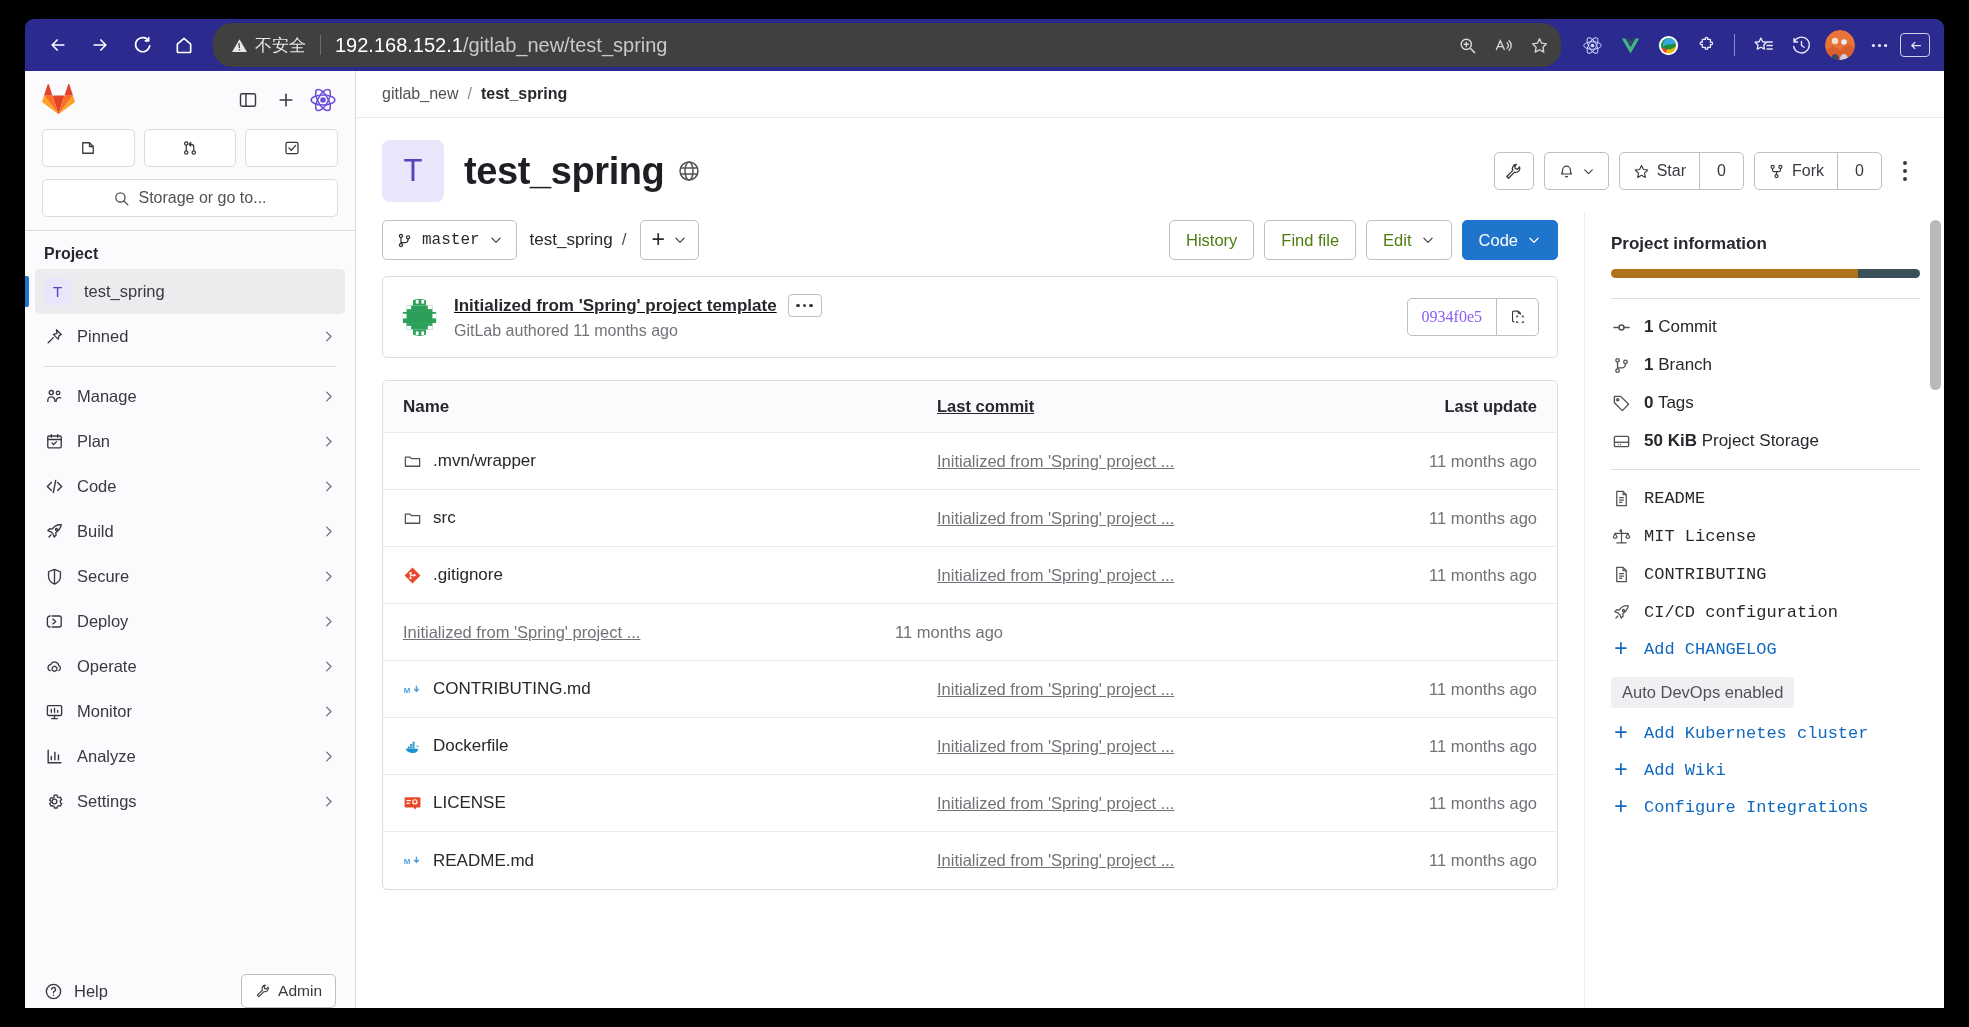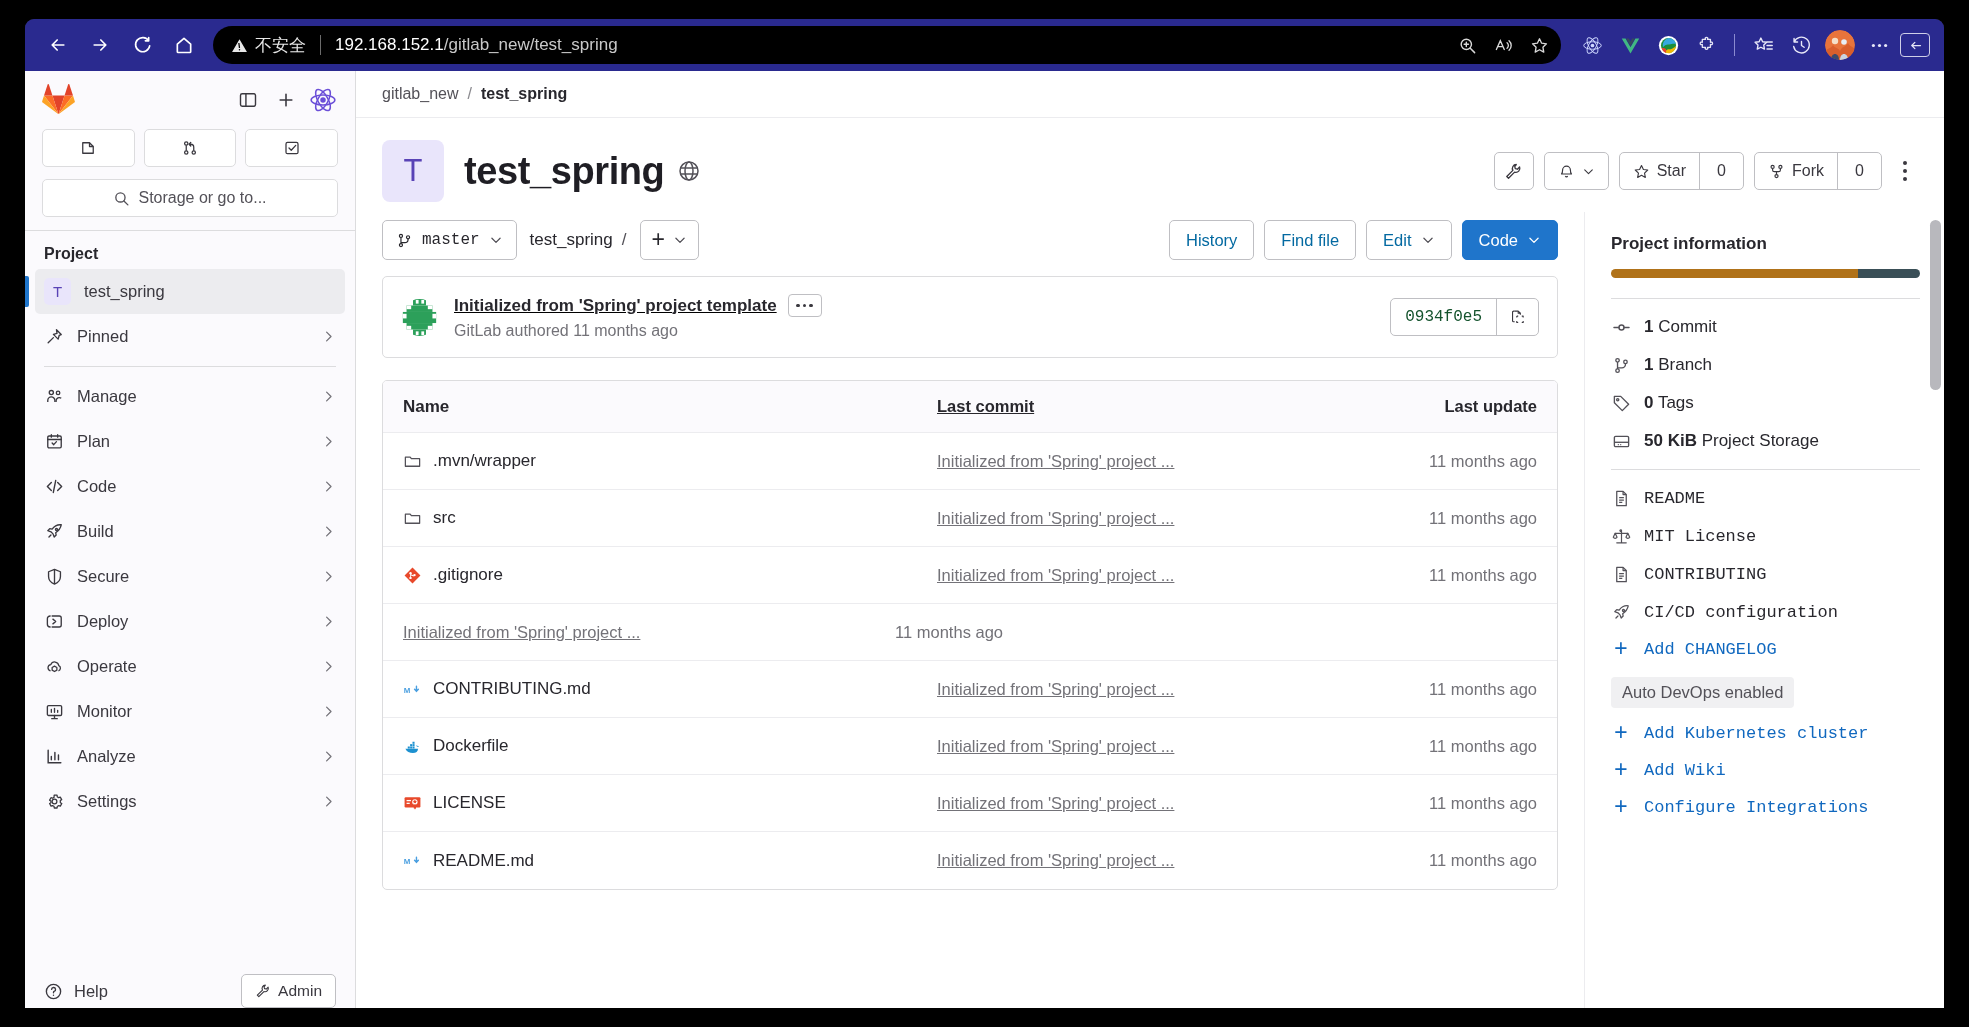--- a/index.html
+++ b/index.html
@@ -22,29 +22,29 @@
     display: flex; align-items: center;
     padding: 0 14px; gap: 4px;
   }
   .navbtn {
     width: 38px; height: 38px; border-radius: 6px;
     display: flex; align-items: center; justify-content: center;
     color: #fff; flex: none;
   }
   .navbtn svg { width: 20px; height: 20px; }
   #omnibox {
-    flex: 1; height: 38px; margin: 0 10px 0 6px;
-    background: #000000; border-radius: 19px;
+    flex: 1; height: 44px; margin: 0 10px 0 6px;
+    background: #404040; border-radius: 19px;
     display: flex; align-items: center; padding: 0 6px 0 18px;
     min-width: 0;
   }
   #sec-warn { display: flex; align-items: center; gap: 7px; color: #e8e8e8; font-size: 17px; flex: none; }
   #sec-warn svg { width: 17px; height: 17px; }
   #url-divider { width: 1px; height: 20px; background: #6b6b6b; margin: 0 14px; flex: none; }
-  #url { color: #e9e9e9; font-size: 17px; white-space: nowrap; overflow: hidden; }
+  #url { color: #e9e9e9; font-size: 20px; white-space: nowrap; overflow: hidden; }
   #url .host { color: #fff; }
   #url .path { color: #c9c9c9; }
   .omni-icon { width: 32px; height: 32px; display: flex; align-items: center; justify-content: center; color: #d8d8d8; flex: none; margin-left: 4px; }
   .omni-icon svg { width: 19px; height: 19px; }
   .ext-icon { width: 34px; height: 34px; display: flex; align-items: center; justify-content: center; flex: none; }
   .ext-icon svg { width: 21px; height: 21px; }
   #tb-divider { width: 1px; height: 22px; background: #8a8ad0; margin: 0 7px; flex: none; }
   #avatar-btn { width: 30px; height: 30px; border-radius: 50%; overflow: hidden; flex: none; margin: 0 3px; }
   #collapse-btn { width: 30px; height: 24px; border: 1.6px solid #cfcfe8; border-radius: 4px; display: flex; align-items: center; justify-content: center; color: #e6e6f5; flex: none; }
 
@@ -156,42 +156,42 @@
   #add-btn {
     height: 40px; padding: 0 11px; background: #fff; border: 1px solid #bfbfc3; border-radius: 5px;
     display: flex; align-items: center; gap: 8px; color: #28272d;
   }
   #add-btn .plus { font-size: 23px; line-height: 1; margin-top: -2px; }
   #add-btn svg { width: 14px; height: 14px; color: #535158; }
   #toolbar-right { margin-left: auto; display: flex; align-items: center; gap: 10px; }
   .tb-btn {
     height: 40px; padding: 0 16px; background: #fff; border: 1px solid #bfbfc3;
     border-radius: 5px; display: flex; align-items: center; gap: 9px;
-    color: #0369a1; font-size: 16.5px;
+    color: #4d7c0f; font-size: 16.5px;
   }
   .tb-btn svg { width: 14px; height: 14px; color: #535158; }
   .tb-btn.primary { background: #1f75cb; border-color: #1f75cb; color: #fff; }
   .tb-btn.primary svg { color: #fff; }
 
   #commit-card {
     border: 1px solid #dcdcde; border-radius: 5px; background: #fff;
     display: flex; align-items: center; padding: 17px 18px; margin-bottom: 22px;
   }
   #commit-avatar { width: 37px; height: 37px; border-radius: 50%; flex: none; overflow: hidden; }
   #commit-body { margin-left: 16px; min-width: 0; }
   #commit-title-row { display: flex; align-items: center; gap: 11px; text-decoration: underline; }
   #commit-title { font-size: 17px; font-weight: 700; color: #28272d; }
   #commit-expand {
     width: 34px; height: 23px; border: 1px solid #bfbfc3; border-radius: 4px;
     display: flex; align-items: center; justify-content: center; gap: 3px;
   }
   #commit-expand i { width: 3.5px; height: 3.5px; background: #3a383f; border-radius: 50%; display: block; }
   #commit-meta { font-size: 16px; color: #737278; margin-top: 5px; }
   #commit-sha-wrap { margin-left: auto; display: flex; align-items: stretch; border: 1px solid #bfbfc3; border-radius: 5px; overflow: hidden; flex: none; }
-  #commit-sha { padding: 0 14px; height: 36px; display: flex; align-items: center; font-family: Liberation Mono, monospace; font-size: 16px; color: #14532d; }
+  #commit-sha { padding: 0 14px; height: 36px; display: flex; align-items: center; font-family: Liberation Serif, serif; font-size: 16px; color: #8b5cf6; }
   #copy-btn { width: 42px; border-left: 1px solid #bfbfc3; display: flex; align-items: center; justify-content: center; color: #3a383f; }
   #copy-btn svg { width: 17px; height: 17px; }
 
   #file-table { border: 1px solid #dcdcde; border-radius: 5px; overflow: hidden; }
   .ft-row { display: flex; align-items: center; height: 57px; padding: 0 20px; border-bottom: 1px solid #ececef; }
   .ft-row:last-child { border-bottom: none; }
   .ft-head { background: #fbfafd; font-weight: 700; color: #28272d; font-size: 16.5px; height: 52px; }
   .ft-name { flex: 1; min-width: 0; display: flex; align-items: center; gap: 11px; font-size: 17px; color: #28272d; }
   .ft-commit { width: 430px; flex: none; font-size: 16.5px; color: #737278; text-decoration: underline; }
   .ft-head .ft-commit { color: #28272d; }

